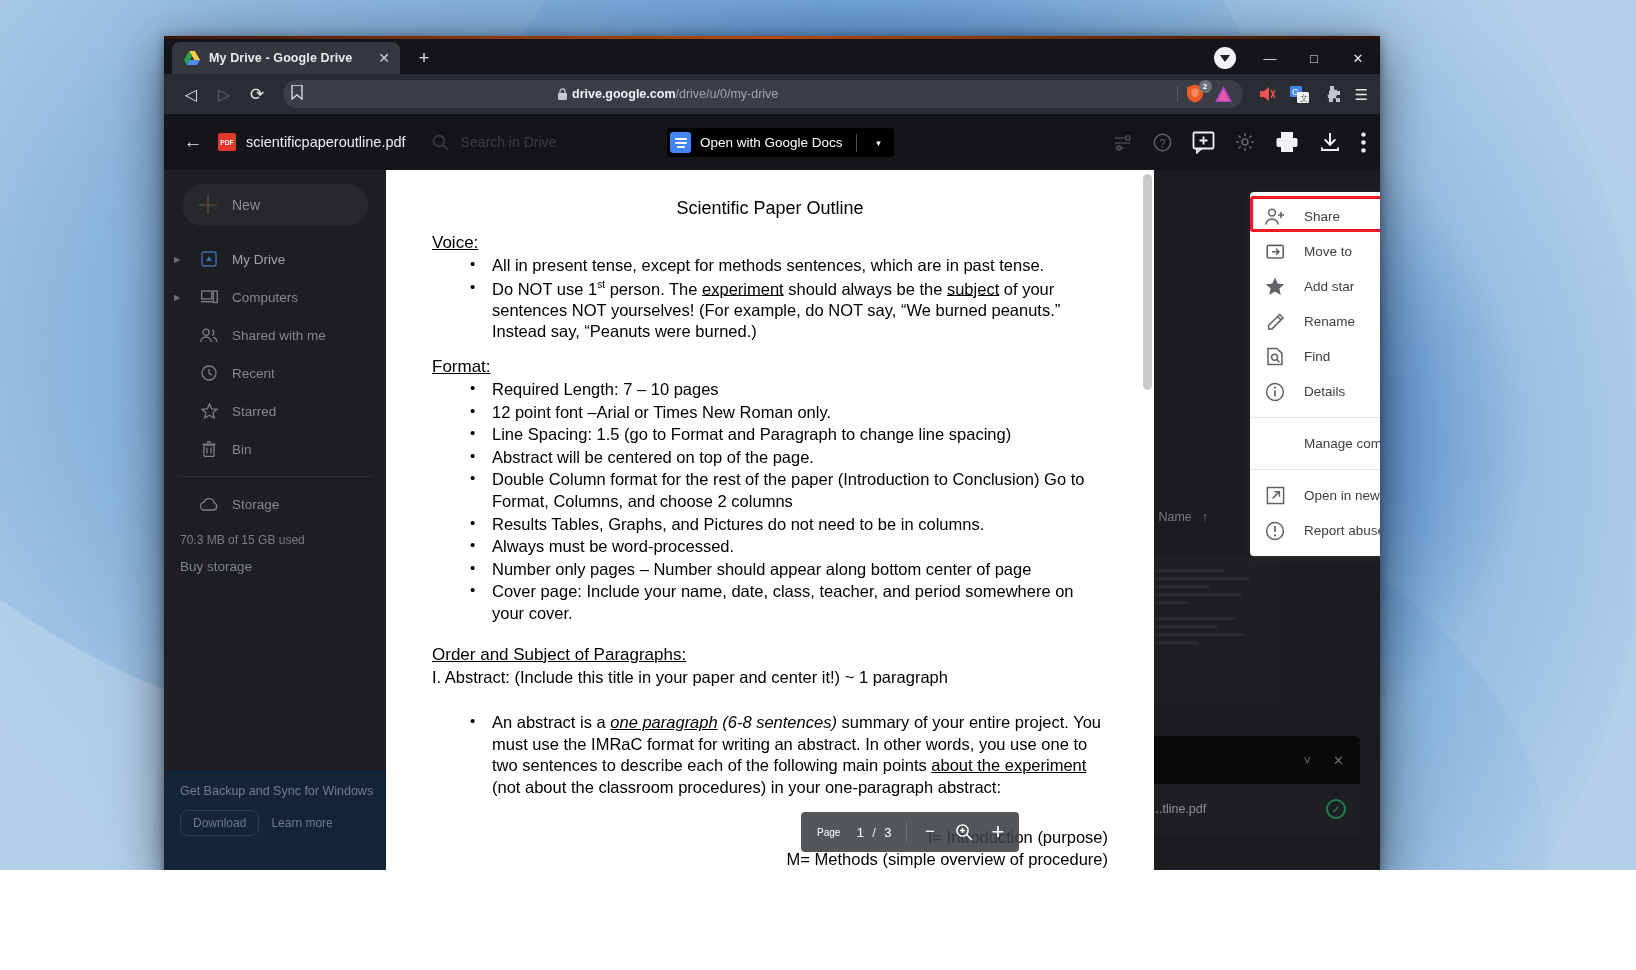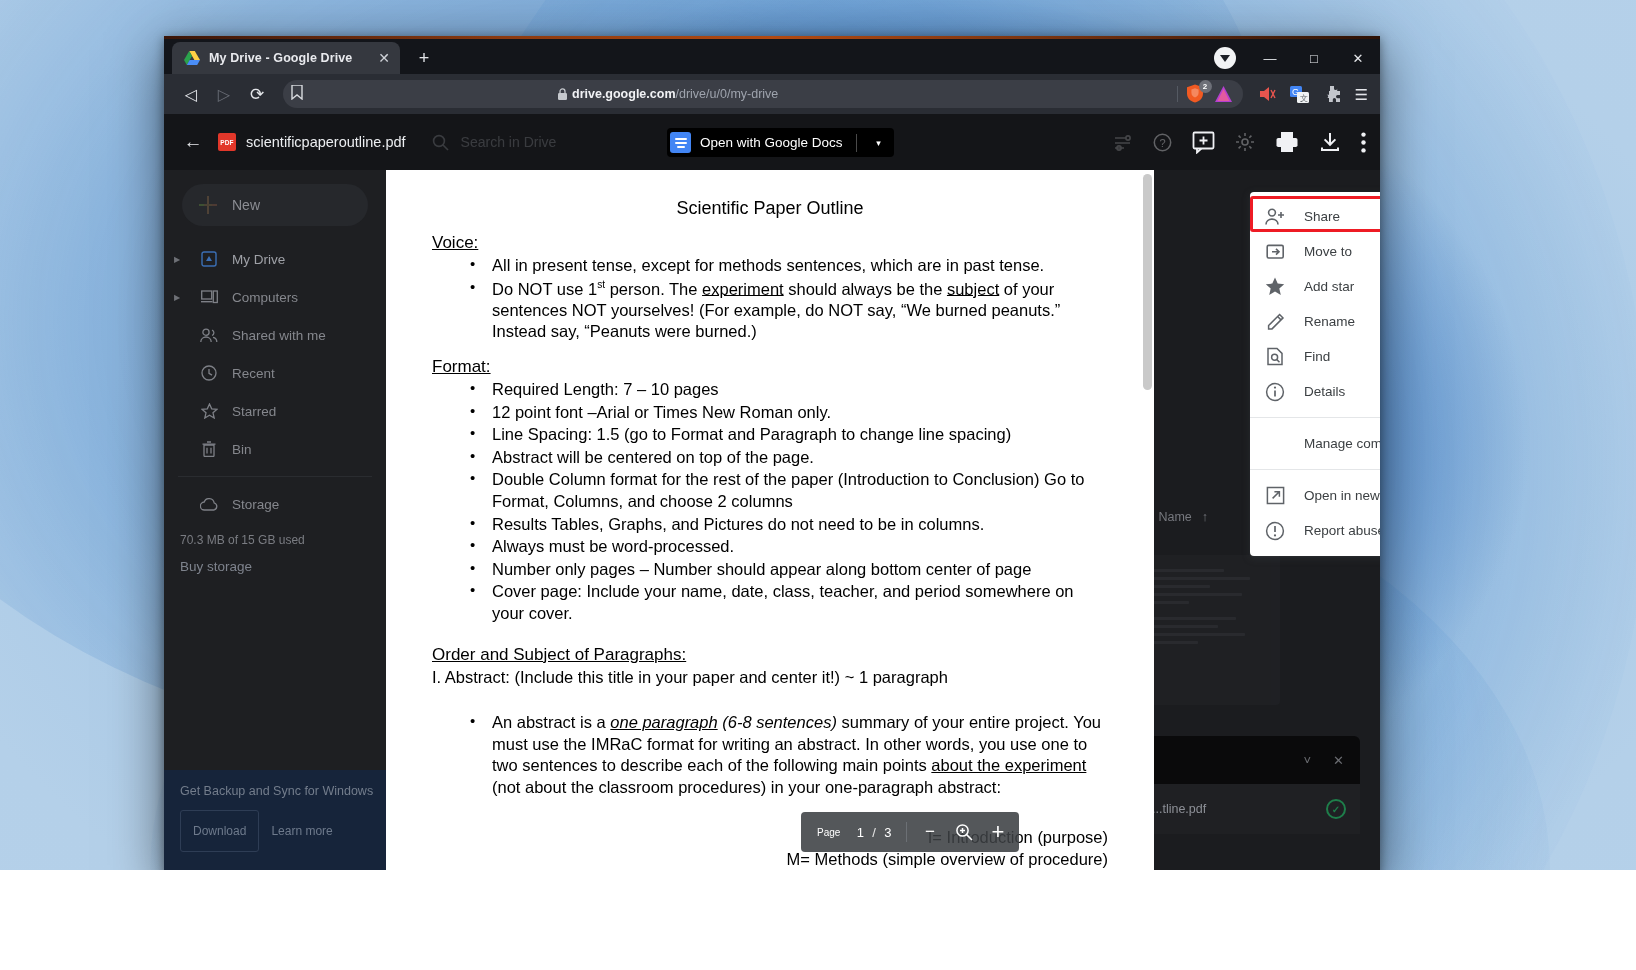--- a/index.html
+++ b/index.html
@@ -134,21 +134,21 @@
   .divider-line { height:1px; background:#2a2c30; margin:8px 14px; }
   .storage-text { padding:10px 0 0 16px; color:#7a7c82; font-size:12px; }
   .buy-storage { margin:12px 0 0 16px; color:#7e838d; font-size:13.5px; }
   
   #backup {
     position:absolute; left:0; bottom:0; width:222px; height:106px;
     background:#16243a; padding:14px 14px 0 16px;
   }
   .backup-title { color:#737d8c; font-size:12.5px; white-space:nowrap;}
   .backup-btns { margin-top:12px; display:flex; gap:12px; align-items:center;}
-  .dl-btn { border:1px solid #2e3d55; border-radius:3px; padding:13px 12px; color:#6e7a8c; font-size:12px;}
+  .dl-btn { border:1px solid #2e3d55; border-radius:8px; padding:5px 12px; color:#6e7a8c; font-size:12px;}
   .learn { color:#6e7a8c; font-size:12px;}
   
   #filelist { position:absolute; left:222px; top:56px; right:0; bottom:0; background:#1b1c1f; }
   .name-hdr { position:absolute; right:172px; top:340px; color:#76787e; font-size:12.5px; display:flex; gap:10px; align-items:center;}
   .thumb-card {
     position:absolute; right:100px; top:385px; width:170px; height:150px;
     background:#232428; border-radius:4px; opacity:.55;
   }
   .thumb-lines { padding:14px 12px; display:flex; flex-direction:column; gap:5px;}
   .thumb-lines i { display:block;height:3px;background:#35373c;border-radius:1px;}

